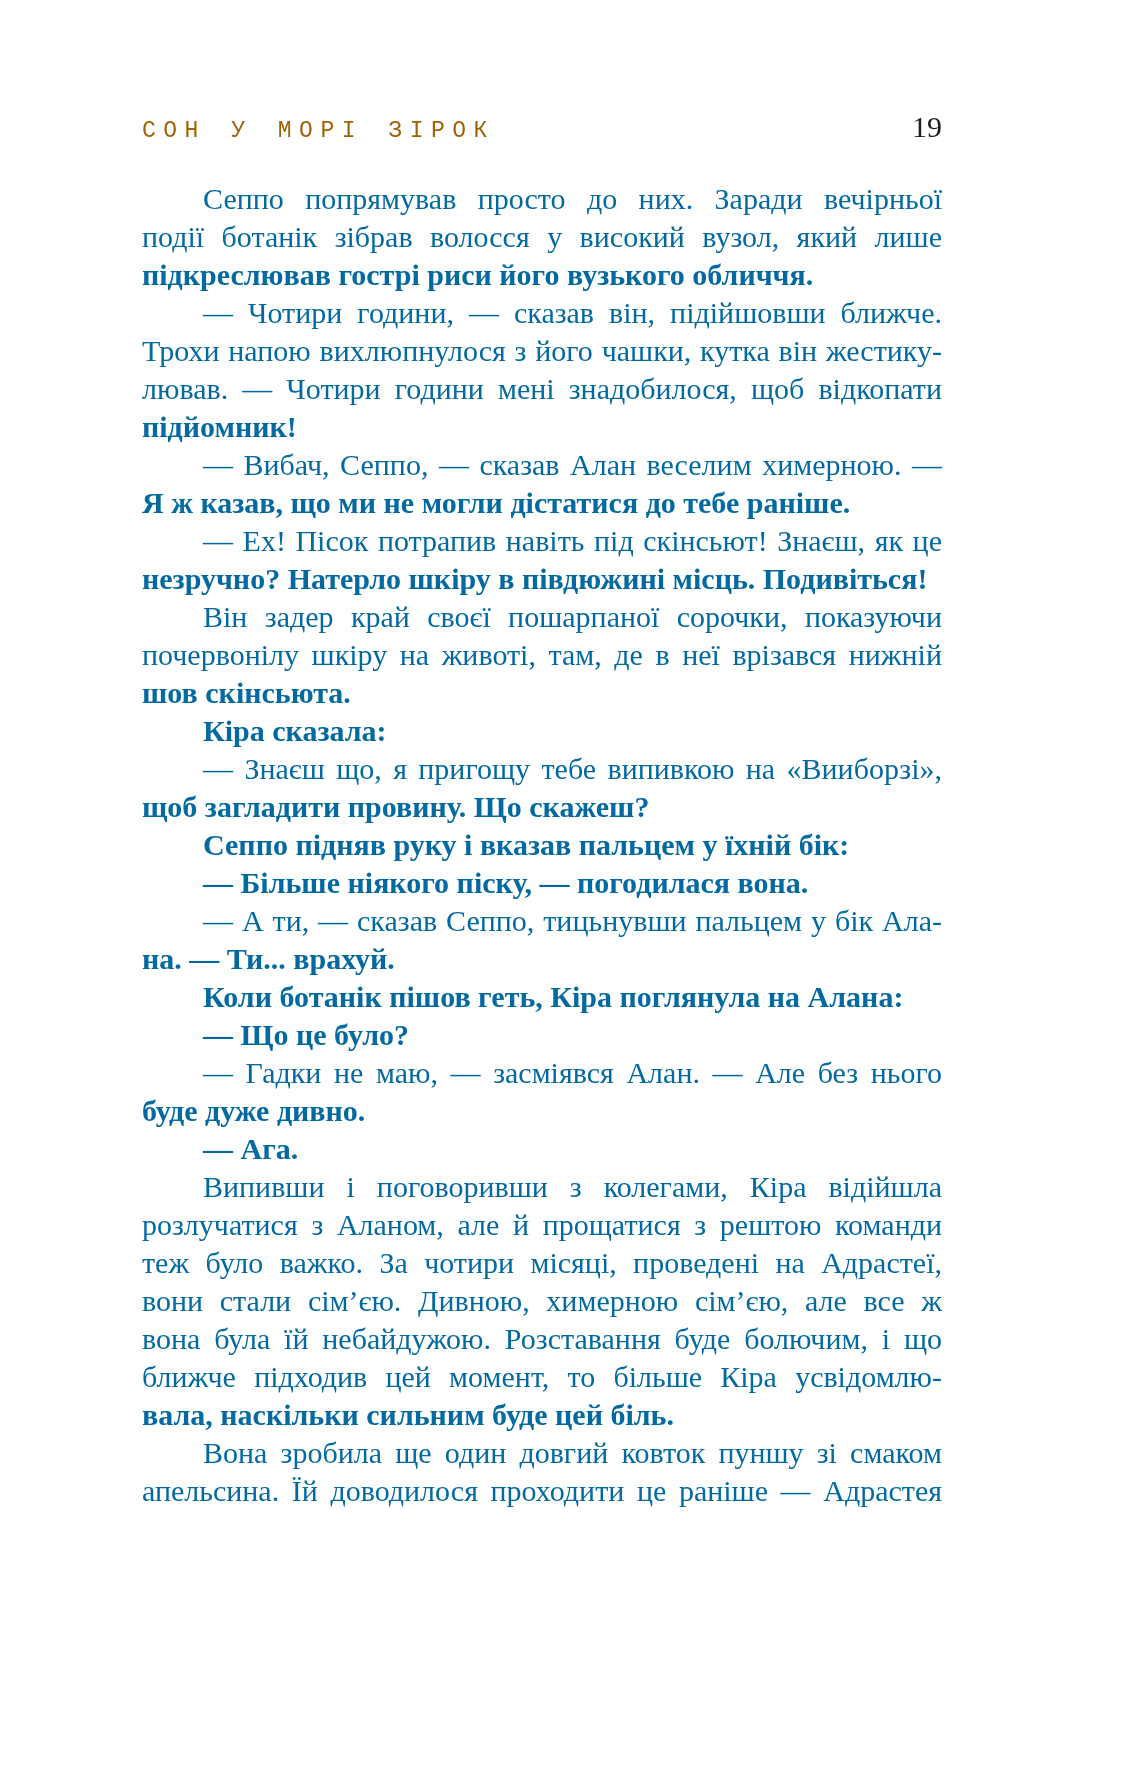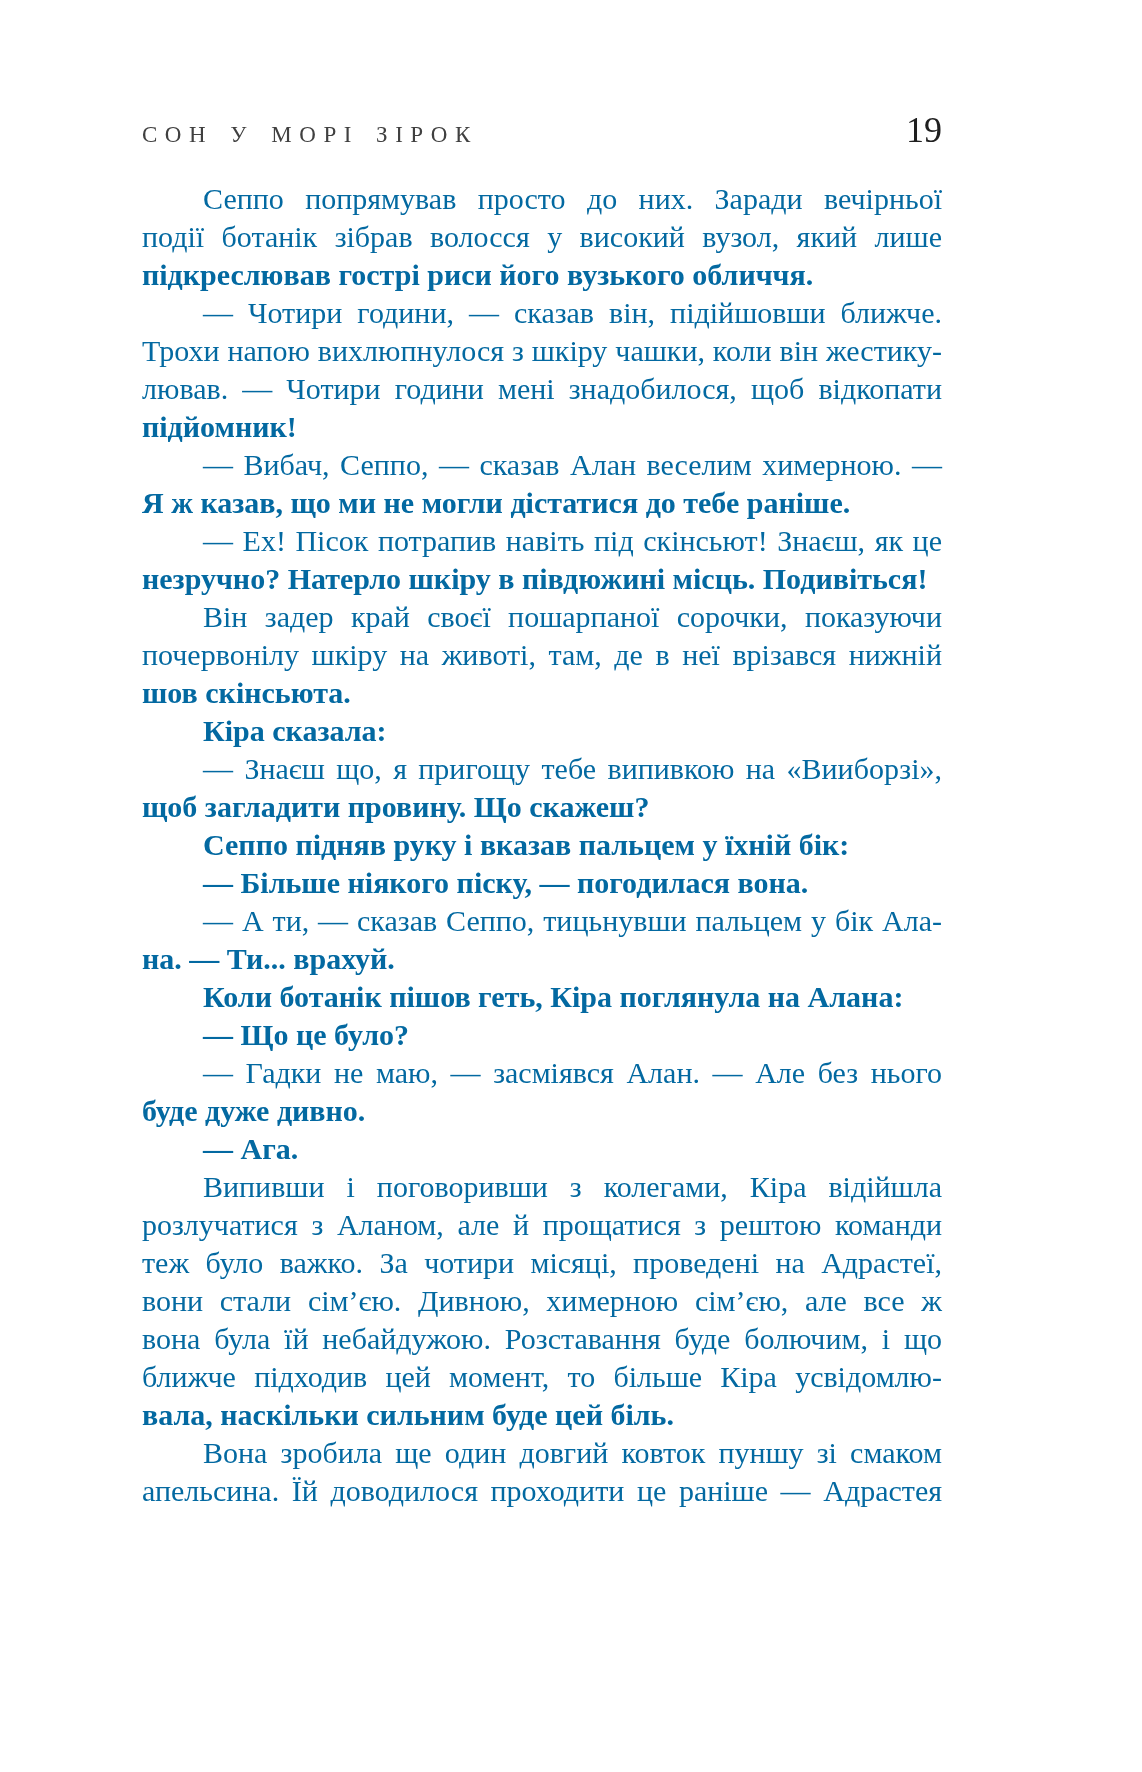--- a/index.html
+++ b/index.html
@@ -17,31 +17,31 @@
   .running-head {
     position: absolute;
     left: 142px;
     top: 112px;
     width: 800px;
     display: flex;
     justify-content: space-between;
     align-items: baseline;
   }
   .book-title {
-    font-family: Liberation Serif, serif;
+    font-family: Liberation Mono, monospace;
     font-size: 23px;
     letter-spacing: 7.5px;
     word-spacing: 4px;
-    color: #404040;
+    color: #a16207;
     text-transform: uppercase;
     white-space: nowrap;
   }
   .page-num {
     font-family: "Liberation Serif", "DejaVu Serif", serif;
-    font-size: 36px;
+    font-size: 30px;
     color: #1f1f1f;
     line-height: 1;
   }
   .text-block {
     position: absolute;
     left: 142px;
     top: 180px;
     width: 800px;
     font-family: "Liberation Serif", "DejaVu Serif", serif;
     font-size: 30px;
@@ -68,21 +68,21 @@
     <span class="page-num">19</span>
   </header>
   <main class="text-block" id="text-block">
       <div class="paragraph">
         <div class="line indent">Сеппо попрямував просто до них. Заради вечірньої</div>
         <div class="line">події ботанік зібрав волосся у високий вузол, який лише</div>
         <div class="line plast">підкреслював гострі риси його вузького обличчя.</div>
       </div>
       <div class="paragraph">
         <div class="line indent">— Чотири години, — сказав він, підійшовши ближче.</div>
-        <div class="line">Трохи напою вихлюпнулося з шкіру чашки, коли він жестику-</div>
+        <div class="line">Трохи напою вихлюпнулося з його чашки, кутка він жестику-</div>
         <div class="line">лював. — Чотири години мені знадобилося, щоб відкопати</div>
         <div class="line plast">підйомник!</div>
       </div>
       <div class="paragraph">
         <div class="line indent">— Вибач, Сеппо, — сказав Алан веселим химерною. —</div>
         <div class="line plast">Я ж казав, що ми не могли дістатися до тебе раніше.</div>
       </div>
       <div class="paragraph">
         <div class="line indent"><span>— Ех! </span><span class="it">Пісок</span><span> потрапив навіть під скінсьют! Знаєш, як це</span></div>
         <div class="line plast">незручно? Натерло шкіру в півдюжині місць. Подивіться!</div>

